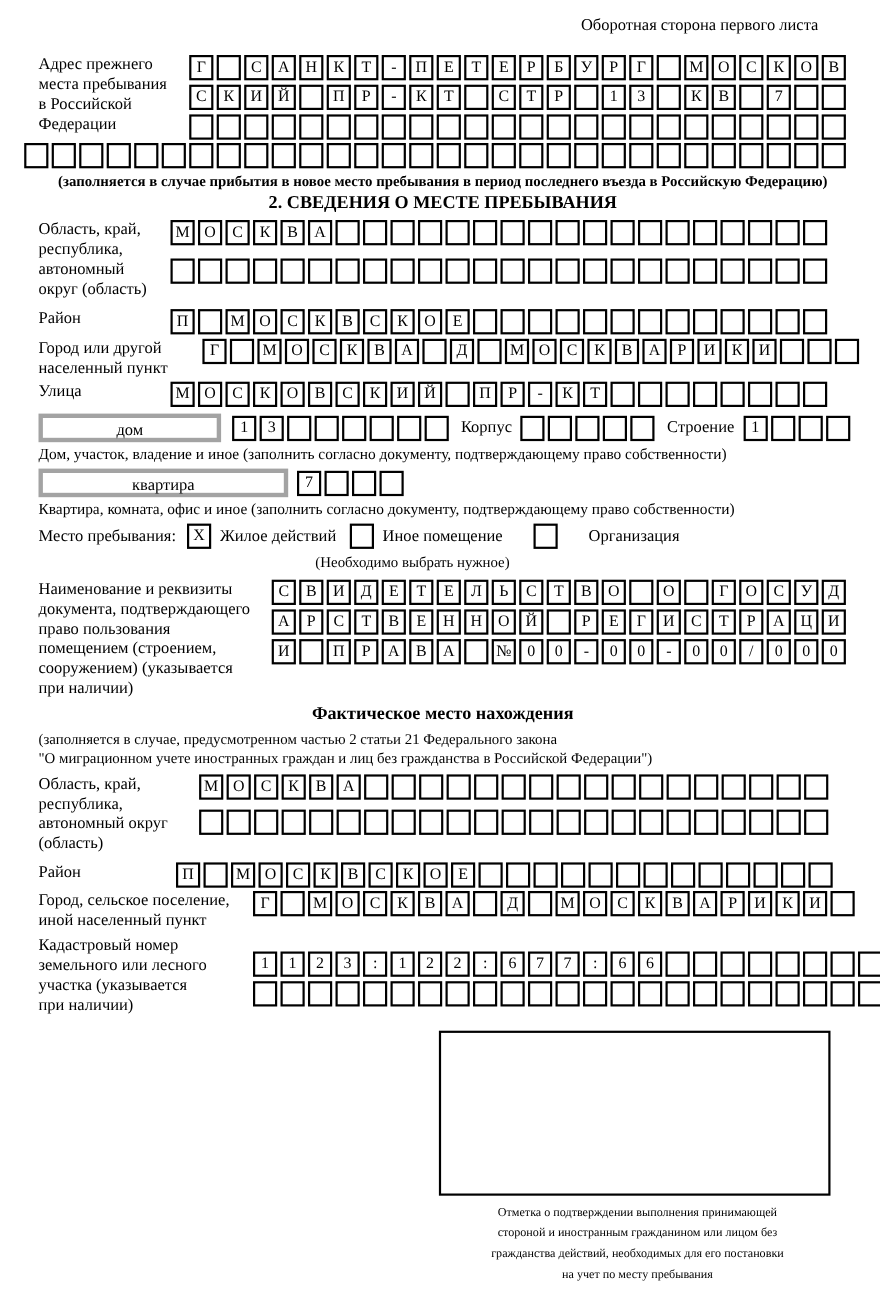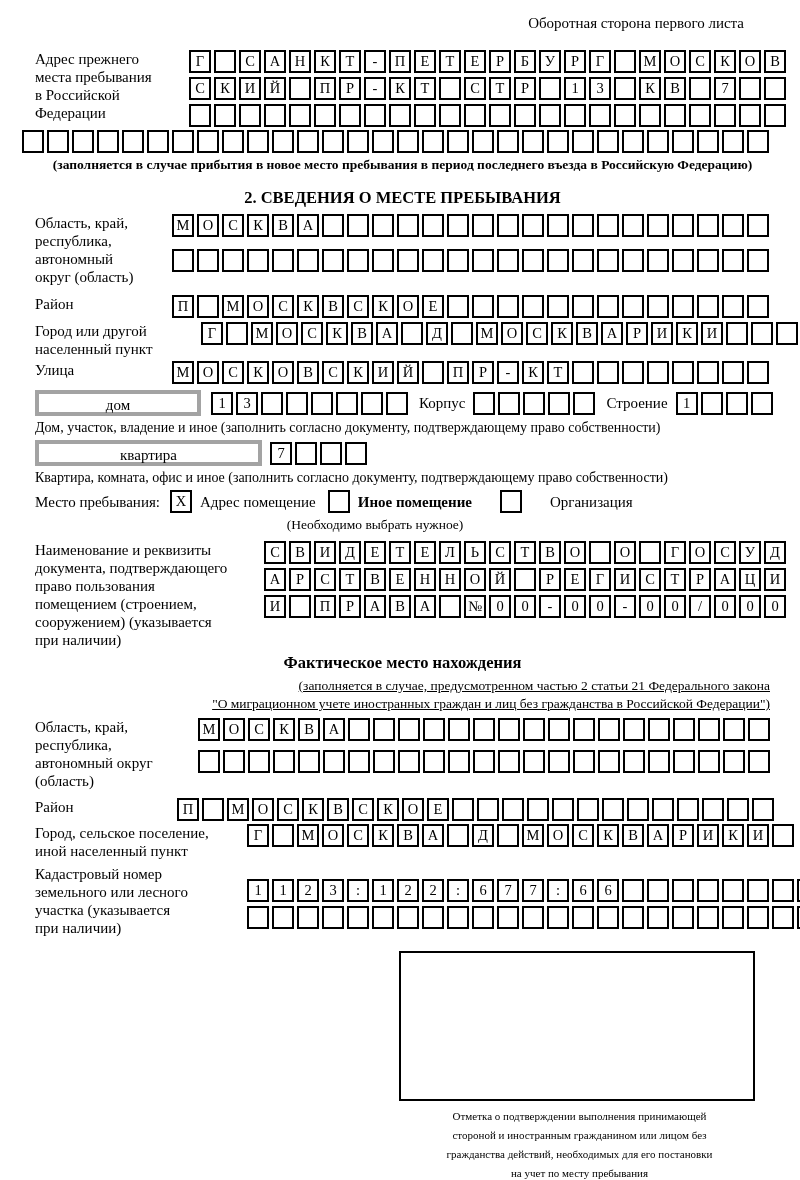--- a/index.html
+++ b/index.html
@@ -2,56 +2,56 @@
 <html><head>
 <meta charset="utf-8">
 <style>
   html,body{margin:0;padding:0;background:#fff;color:#000;}
   .page{
     width:800px;height:1180px;box-sizing:border-box;position:relative;
     padding:14px 30px 0 35px;overflow:hidden;background:#fff;
     font-family:"Liberation Serif","DejaVu Serif",serif;font-size:15px;border-radius:15px;
   }
   .header{text-align:right;font-size:15px;line-height:18px;padding-right:26px;}
-  .frow{display:flex;align-items:flex-start;gap:17px;}
+  .frow{display:flex;align-items:flex-start;}
   .flabel{flex-shrink:0;font-size:15px;line-height:18px;white-space:pre-line;}
   .w137{width:137px}.w120{width:120px}.w149{width:149px}.w212{width:212px}
   .w146{width:146px}.w125{width:125px}.w195{width:195px}
   .cell-row{white-space:nowrap;height:23px;line-height:0;}
   .cell-row + .cell-row{margin-top:4px;}
   .cell{
     box-sizing:border-box;display:inline-block;width:22px;height:23px;
     border:2px solid #000;margin-right:3px;text-align:center;
     font-size:14.5px;line-height:18px;vertical-align:top;
   }
   .cbox{margin:0;}
   .full-row{margin-left:-13px;margin-top:3px;}
   .note{font-size:14px;line-height:18px;margin-top:3px;}
   .center{text-align:center;}
   .s1-note{font-size:13.5px;font-weight:bold;}
-  .sec-title{text-align:center;font-weight:bold;font-size:16.5px;line-height:20px;margin-top:14px;}
+  .sec-title{text-align:center;font-weight:bold;font-size:16.5px;line-height:20px;margin-top:0;}
   .mt3{margin-top:3px}.mt4{margin-top:4px}.mt5{margin-top:5px}.mt6{margin-top:6px}
   .mt7{margin-top:7px}.mt8{margin-top:8px}.mt9{margin-top:9px}.mt18{margin-top:18px}
   .gapb12{margin-bottom:12px;}
   .gapb9{margin-bottom:9px;}
   .hrow{display:flex;align-items:center;}
   .wide-box{
     box-sizing:border-box;border:4px solid #a3a3a3;height:26px;line-height:22px;
     text-align:center;font-size:15px;flex-shrink:0;
   }
   .house-box{width:166px;margin-right:10px;}
   .apt-box{width:227px;margin-right:8px;}
   .inline-label{font-size:15px;line-height:18px;white-space:nowrap;}
   .il-pad{margin:0 8px;}
   .stay-label{margin-right:10px;}
   .opt-label-1{margin:0 12px 0 8px;}
-  .opt-label-2{margin:0 28px 0 8px;font-weight:bold;}
+  .opt-label-2{margin:0 28px 0 8px;}
   .opt-label-3{margin-left:28px;}
   .choose-note{margin-left:180px;width:320px;text-align:center;font-size:13.5px;}
-  .fact-notes{text-align:right;font-size:13.5px;line-height:18px;white-space:pre-line;margin-top:4px;text-decoration:underline;}
+  .fact-notes{text-align:left;font-size:13.5px;line-height:18px;white-space:pre-line;margin-top:4px;}
   .kadastr-rows{margin-top:14px;}
   .stamp-box{box-sizing:border-box;border:2px solid #000;width:356px;height:150px;margin:14px 0 0 364px;}
   .stamp-note{margin:6px 0 0 352px;width:385px;text-align:center;font-size:11px;line-height:19px;white-space:pre-line;}
 </style>
 </head>
 <body>
 
 <div class="page">
 
   <div class="header">Оборотная сторона первого листа</div>
@@ -111,21 +111,21 @@
 
   <div class="hrow mt3">
     <div class="wide-box apt-box">квартира</div>
     <div class="cell-row"><span class="cell">7</span><span class="cell"></span><span class="cell"></span><span class="cell"></span></div>
   </div>
   <div class="note">Квартира, комната, офис и иное (заполнить согласно документу, подтверждающему право собственности)</div>
 
   <div class="hrow mt3">
     <div class="inline-label stay-label">Место пребывания:</div>
     <span class="cell cbox">X</span>
-    <div class="inline-label opt-label-1">Адрес помещение</div>
+    <div class="inline-label opt-label-1">Жилое действий</div>
     <span class="cell cbox"></span>
     <div class="inline-label opt-label-2">Иное помещение</div>
     <span class="cell cbox"></span>
     <div class="inline-label opt-label-3">Организация</div>
   </div>
   <div class="note choose-note">(Необходимо выбрать нужное)</div>
 
   <div class="frow mt7">
     <div class="flabel w212">Наименование и реквизиты
 документа, подтверждающего

